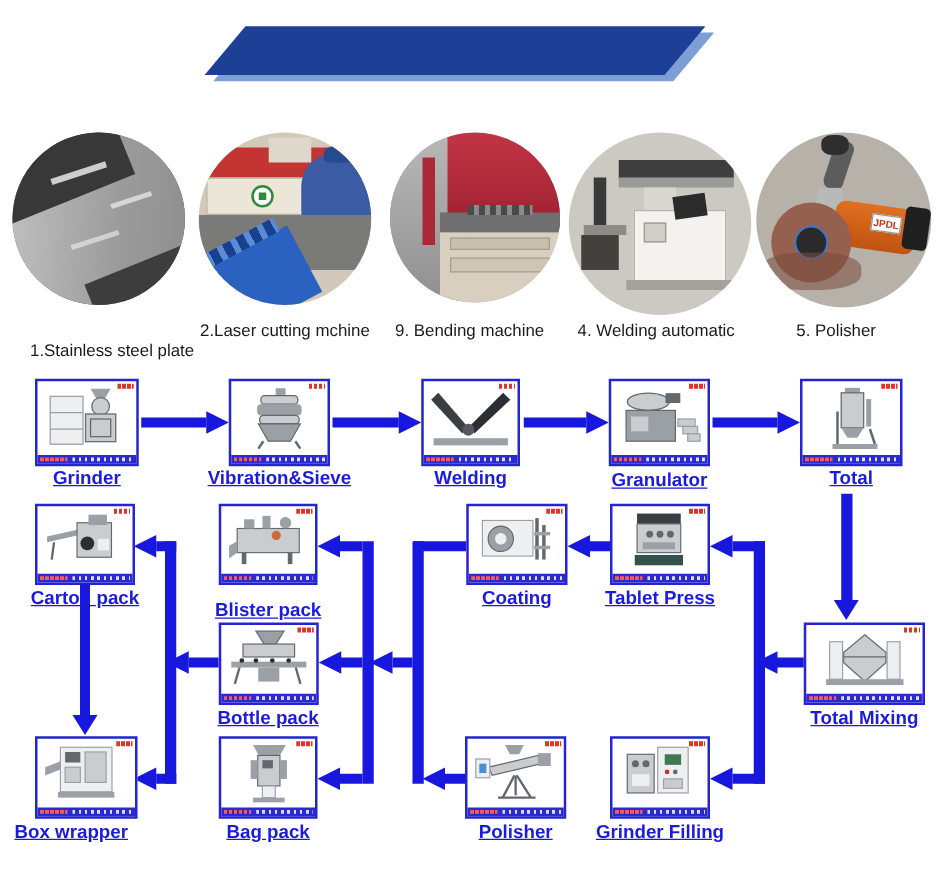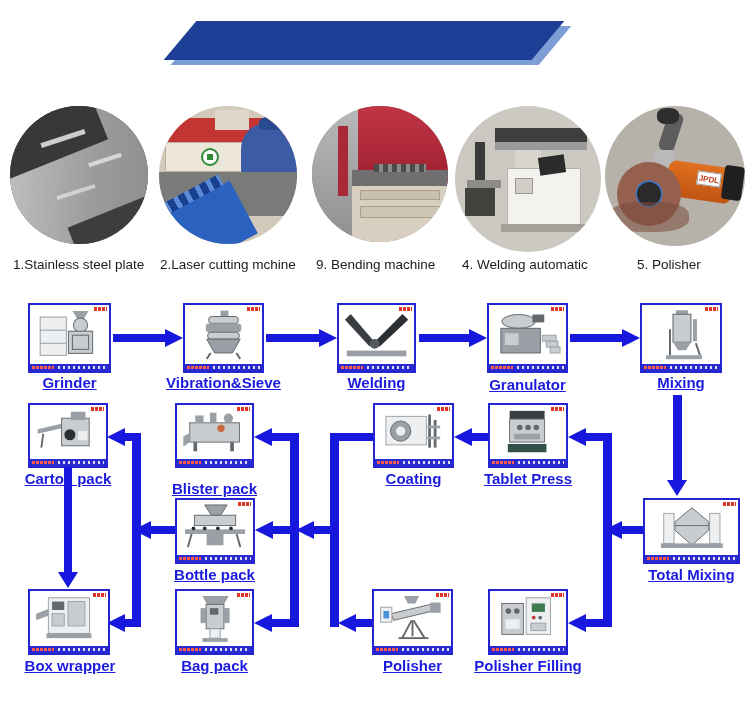--- a/index.html
+++ b/index.html
@@ -96,21 +96,21 @@
     <div style="left:52px;top:2px;width:22px;height:16px;background:#2e2e2e;border-radius:40%;"></div>
     <div style="left:44px;top:44px;width:30px;height:34px;background:#b9b9b9;clip-path:polygon(20% 0,80% 0,100% 100%,0 100%);"></div>
     <div style="left:62px;top:58px;width:66px;height:36px;background:linear-gradient(#e07020,#c05312);border-radius:8px;transform:rotate(8deg);"></div>
     <div style="left:118px;top:60px;width:20px;height:34px;background:#1f1f1f;border-radius:4px;transform:rotate(8deg);"></div>
     <div style="left:92px;top:66px;width:24px;height:14px;background:#fff;border:1px solid #999;color:#c03a1a;font-size:8px;font-weight:bold;text-align:center;line-height:14px;transform:rotate(8deg);">JPDL</div>
     <div style="left:12px;top:56px;width:64px;height:64px;border-radius:50%;background:radial-gradient(circle,#7c4a3c 0 18%,#3e78c9 18% 30%,#96604e 30% 100%);"></div>
     <div style="left:32px;top:76px;width:24px;height:24px;border-radius:50%;background:#2a2a2a;"></div>
     <div style="left:4px;top:96px;width:80px;height:30px;background:rgba(122,74,60,.55);border-radius:40%;"></div>
   </div>
 
-  <span class="cap" style="left:13px;">1.Stainless steel plate</span>
+  <span class="cap" style="left:24px;margin-top:16px;">1.Stainless steel plate</span>
   <span class="cap" style="left:160px;">2.Laser cutting mchine</span>
   <span class="cap" style="left:316px;">9. Bending machine</span>
   <span class="cap" style="left:462px;">4. Welding  automatic</span>
   <span class="cap" style="left:637px;">5. Polisher</span>
 
   <div class="hline" style="left:113px;top:334px;width:52px;"></div>
   <div class="ah right" style="left:165px;top:329px;"></div>
   <div class="hline" style="left:266px;top:334px;width:53px;"></div>
   <div class="ah right" style="left:319px;top:329px;"></div>
   <div class="hline" style="left:419px;top:334px;width:50px;"></div>
@@ -385,25 +385,25 @@
           <rect x="38" y="30" width="16" height="8" fill="#c9cdd0" stroke="#9aa0a5"></rect>
         </svg>
       </div>
     <div class="strip"></div>
   </div>
 
   <div class="nlabel" style="left:13px;top:374px;width:113px;">Grinder</div>
   <div class="nlabel" style="left:163px;top:374px;width:121px;">Vibration&amp;Sieve</div>
   <div class="nlabel" style="left:322px;top:374px;width:109px;">Welding</div>
   <div class="nlabel" style="left:472px;top:376px;width:111px;">Granulator</div>
-  <div class="nlabel" style="left:625px;top:374px;width:112px;">Mixing</div>
+  <div class="nlabel" style="left:625px;top:374px;width:112px;">Total</div>
   <div class="nlabel" style="left:13px;top:470px;width:110px;">Carton pack</div>
   <div class="nlabel" style="left:160px;top:480px;width:109px;">Blister pack</div>
   <div class="nlabel" style="left:358px;top:470px;width:111px;">Coating</div>
   <div class="nlabel" style="left:473px;top:470px;width:110px;">Tablet Press</div>
   <div class="nlabel" style="left:160px;top:566px;width:109px;">Bottle pack</div>
   <div class="nlabel" style="left:636px;top:566px;width:111px;">Total Mixing</div>
-  <div class="nlabel" style="left:14px;top:657px;width:112px;">Box wrapper</div>
+  <div class="nlabel" style="left:1px;top:657px;width:112px;">Box wrapper</div>
   <div class="nlabel" style="left:160px;top:657px;width:109px;">Bag pack</div>
   <div class="nlabel" style="left:357px;top:657px;width:111px;">Polisher</div>
-  <div class="nlabel" style="left:468px;top:657px;width:120px;">Polisher Filling</div>
+  <div class="nlabel" style="left:468px;top:657px;width:120px;">Grinder Filling</div>
 
 </div>
 
 </body></html>

